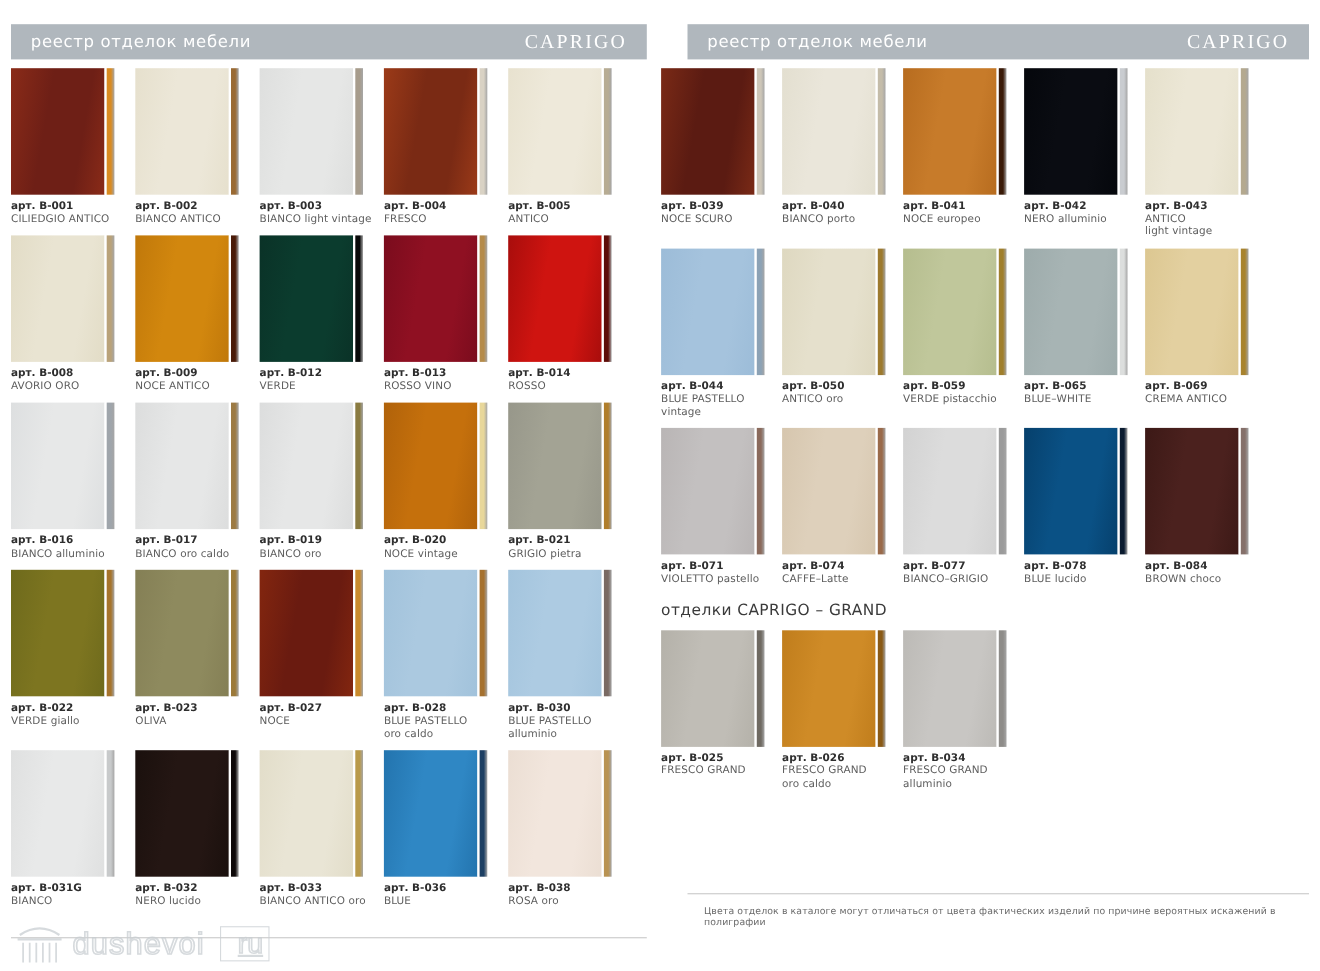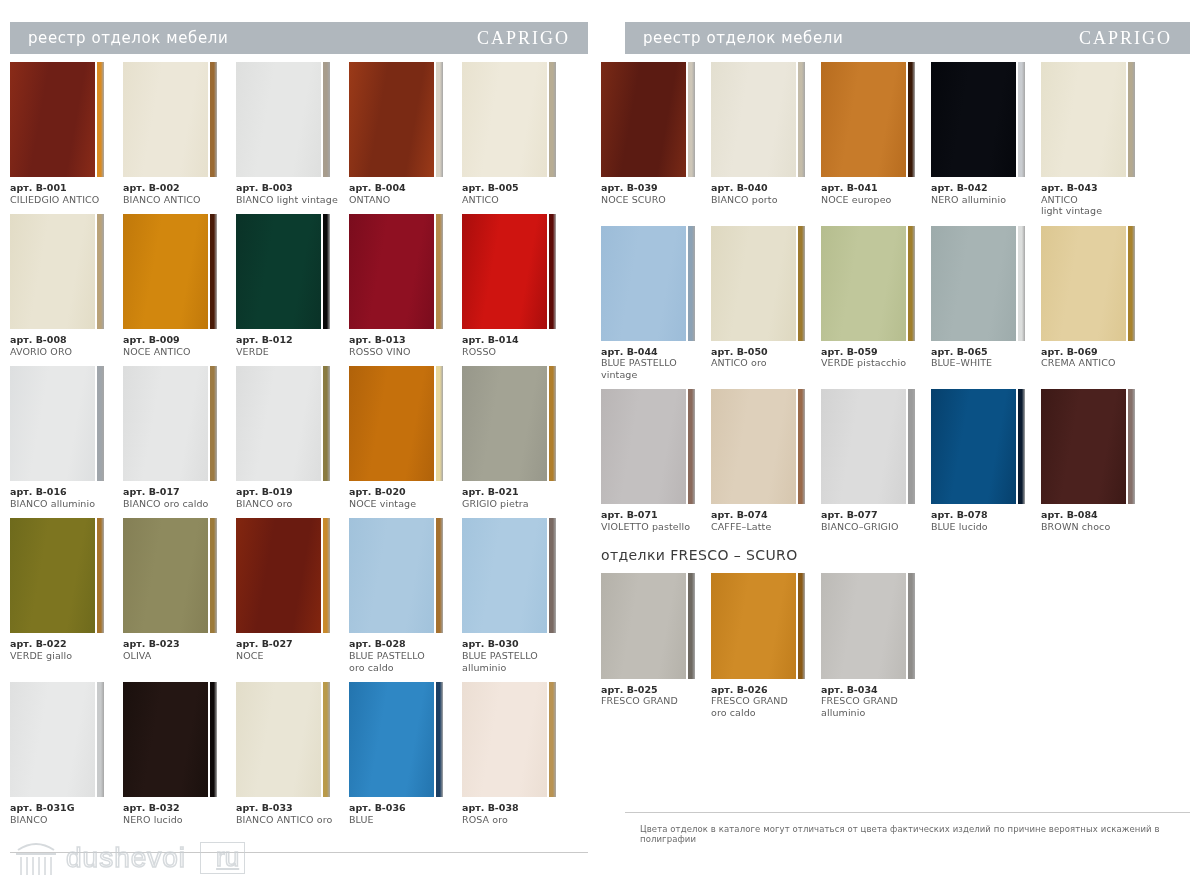--- a/index.html
+++ b/index.html
@@ -180,21 +180,21 @@
             </div>
           </div>
           <div class="cell cell-left">
             <div class="swatch">
               <div class="face" style="background: linear-gradient(100deg, rgb(155, 58, 24) 0%, rgb(122, 42, 20) 38%, rgb(122, 42, 20) 72%, rgb(155, 58, 24) 100%);"></div>
               <div class="gap"></div>
               <div class="edge" style="background: linear-gradient(90deg, rgb(217, 210, 196) 0%, rgb(217, 210, 196) 55%, rgba(0, 0, 0, 0.35) 100%);"></div>
             </div>
             <div class="labels">
               <div class="code">арт. B-004</div>
-              <div class="name">ONTANO</div>
+              <div class="name">FRESCO</div>
             </div>
           </div>
           <div class="cell cell-left">
             <div class="swatch">
               <div class="face" style="background: linear-gradient(100deg, rgb(232, 226, 207) 0%, rgb(238, 233, 218) 38%, rgb(238, 233, 218) 72%, rgb(232, 226, 207) 100%);"></div>
               <div class="gap"></div>
               <div class="edge" style="background: linear-gradient(90deg, rgb(183, 172, 147) 0%, rgb(183, 172, 147) 55%, rgba(0, 0, 0, 0.35) 100%);"></div>
             </div>
             <div class="labels">
               <div class="code">арт. B-005</div>
@@ -604,21 +604,21 @@
               <div class="gap"></div>
               <div class="edge" style="background: linear-gradient(90deg, rgb(133, 112, 106) 0%, rgb(133, 112, 106) 55%, rgba(0, 0, 0, 0.35) 100%);"></div>
             </div>
             <div class="labels">
               <div class="code">арт. B-084</div>
               <div class="name">BROWN choco</div>
             </div>
           </div>
         </div>
       </div>
-    <div class="section-title">отделки FRESCO – SCURO</div>
+    <div class="section-title">отделки CAPRIGO – GRAND</div>
     <div id="fresco-rows">
         <div class="row row-block">
           <div class="cell fresco-cell">
             <div class="swatch fresco-swatch">
               <div class="face" style="background: linear-gradient(100deg, rgb(180, 177, 169) 0%, rgb(192, 189, 182) 38%, rgb(192, 189, 182) 72%, rgb(180, 177, 169) 100%);"></div>
               <div class="gap"></div>
               <div class="edge" style="background: linear-gradient(90deg, rgb(111, 106, 98) 0%, rgb(111, 106, 98) 55%, rgba(0, 0, 0, 0.35) 100%);"></div>
             </div>
             <div class="labels">
               <div class="code">арт. B-025</div>

